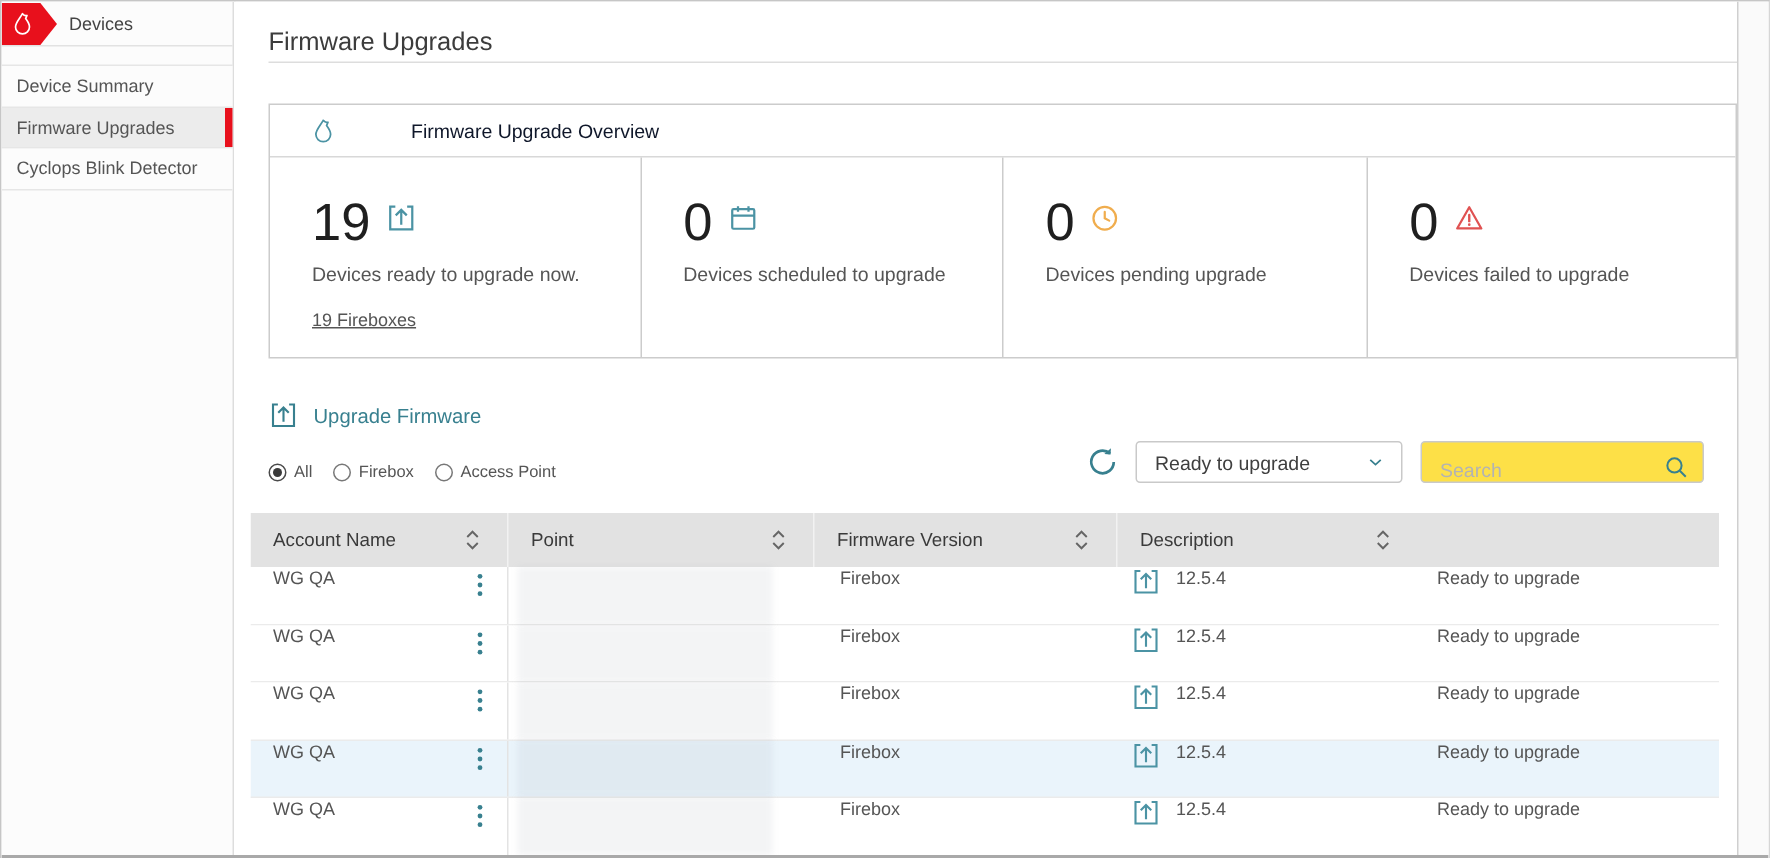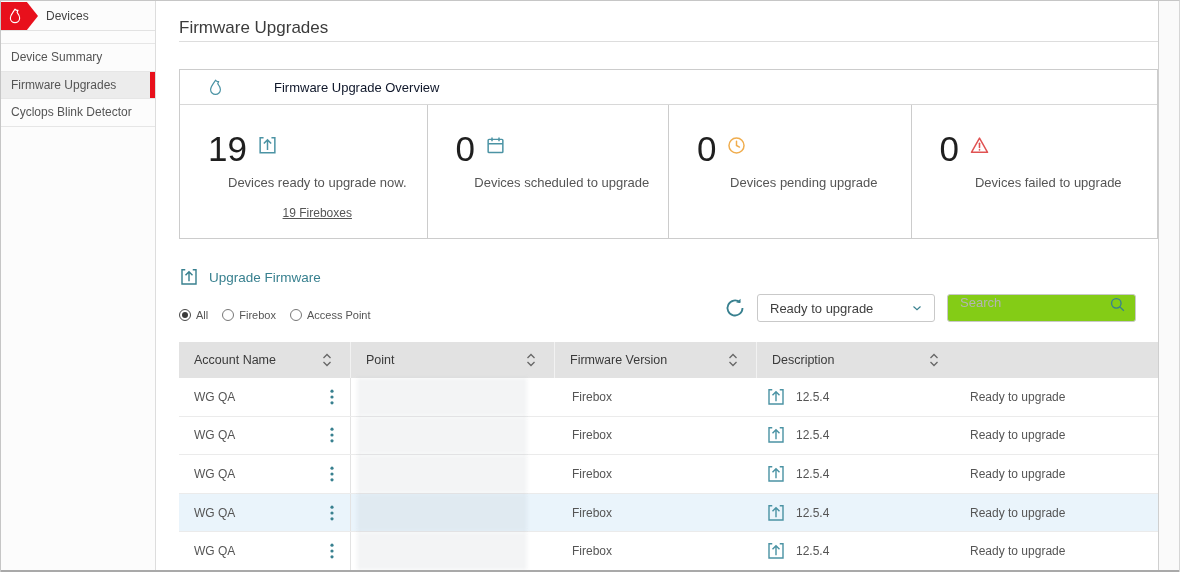--- a/index.html
+++ b/index.html
@@ -29,21 +29,21 @@
   .right-strip { position:absolute; left:1157px; top:0; width:23px; height:572px; background:#fafafa; border-left:1px solid #cfcfcf; }
 
   .page-title { position:absolute; top:17px; left:22px; font-size:17px; font-weight:400; color:#3c3c3c; }
   .title-rule { position:absolute; top:40px; left:22px; width:979px; border-bottom:1px solid #ddd; }
 
   
   .card { position:absolute; top:68px; left:22px; width:979px; height:170px; border:1px solid #ccc; background:#fff; }
   .card-header { height:35px; border-bottom:1px solid #d8d8d8; display:flex; align-items:center; padding-left:26px; gap:13px; }
   .card-header-label { font-size:13px; color:#0f172a;margin-left:36px; }
   .stat-row { display:flex; height:133px; }
-  .stat-cell { flex:1; border-right:1px solid #ccc; padding:26px 0 0 28px; position:relative;text-align:center; }
+  .stat-cell { flex:1; border-right:1px solid #ccc; padding:26px 0 0 28px; position:relative; }
   .stat-cell:last-child { border-right:none; }
   .stat-top { display:flex; align-items:flex-start; gap:10px; }
   .stat-value { font-size:35px; line-height:36px; color:#1f1f1f; font-weight:400; }
   .stat-top svg { margin-top:4px; }
   .stat-label { font-size:13px; color:#555; margin-top:8px; }
   .stat-sub { font-size:12px; color:#555; margin-top:16px;text-decoration:underline; }
   .stat-cell:nth-child(1){flex-basis:248px;flex-grow:0;}
   .stat-cell:nth-child(2){flex-basis:242px;flex-grow:0;}
   .stat-cell:nth-child(3){flex-basis:243px;flex-grow:0;}
   .stat-cell:nth-child(4){flex-basis:246px;flex-grow:0;}
@@ -57,32 +57,32 @@
   .radio-opt { display:flex; align-items:center; gap:5px; cursor:pointer; }
   .radio-dot { width:12px; height:12px; border:1px solid #777; border-radius:50%; position:relative; background:#fff; }
   .radio-dot.checked { border-color:#4a4a4a; }
   .radio-dot.checked::after { content:""; position:absolute; left:2px; top:2px; width:6px; height:6px; border-radius:50%; background:#3a3a3a; }
 
   .refresh-btn { position:absolute; top:295px; left:566px; width:26px; height:26px; cursor:pointer; }
   .dropdown { position:absolute; top:293px; left:600px; width:178px; height:28px; border:1px solid #c9c9c9; border-radius:3px;
     display:flex; align-items:center; justify-content:space-between; padding:0 10px 0 12px; font-size:13px; color:#3f3f3f;
     background:#fff; cursor:pointer; }
   .searchbox { position:absolute; top:293px; left:790px; width:189px; height:28px; border:1px solid #c9c9c9; border-radius:3px;
-    display:flex; align-items:flex-start; background:#84cc16; padding:0 8px 0 12px; }
+    display:flex; align-items:flex-end; background:#fde047; padding:0 8px 0 12px; }
   .searchbox input { border:none; outline:none; flex:1; font-size:13px; color:#444; font-family:inherit; min-width:0; background:transparent; }
   .searchbox input::placeholder { color:#b3b3b3; }
 
   
-  .table { position:absolute; top:341px; left:22px; width:979px; height:231px; overflow:hidden; font-size:12px; }
+  .table { position:absolute; top:341px; left:10px; width:979px; height:231px; overflow:hidden; font-size:12px; }
   .thead { display:flex; height:36px; background:#e2e2e2; color:#3a3a3a; font-size:12.5px; }
   .th { display:flex; align-items:center; justify-content:space-between; padding:0 18px 0 15px; border-right:1px solid #f2f2f2; cursor:pointer; }
   .th:last-child { border-right:none; }
   .trow { display:flex; height:38.6px; border-bottom:1px solid #ebebeb; background:#fff; }
   .trow.highlighted { background:#eaf4fb; }
-  .td { display:flex; align-items:center; color:#555; }
+  .td { display:flex; align-items:flex-start; color:#555; }
   .c-account { width:172px; } .c-name { width:201px; } .c-type { width:204px; } .c-fw { width:202px; } .c-desc { width:200px; }
   .td.c-account { padding:0 14px 0 15px; justify-content:space-between; border-right:1px solid #e3e3e3; }
   .td.c-type { padding-left:20px; }
   .td.c-fw { padding-left:10px; gap:10px; }
   .td.c-desc { padding-left:12px; }
   .kebab { cursor:pointer; display:flex; align-items:center; padding:4px 2px; }
   .blur-blob { width:170px; height:100%; margin-left:6px; background:rgba(140,150,155,0.10); filter:blur(2px); }
   .fw-box { flex:0 0 auto; display:flex; }
 </style>
 </head>

